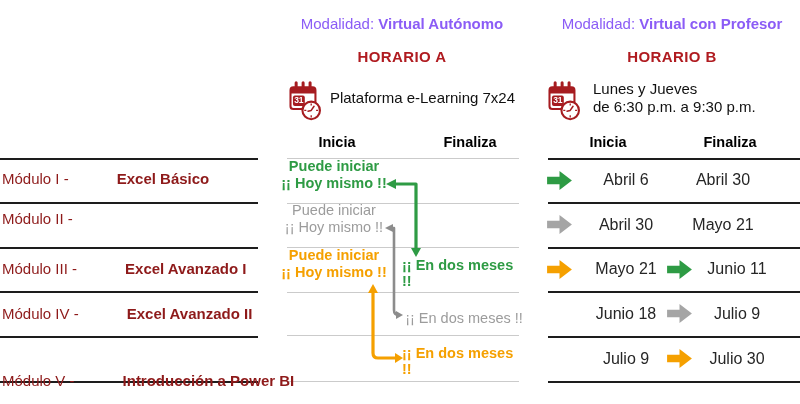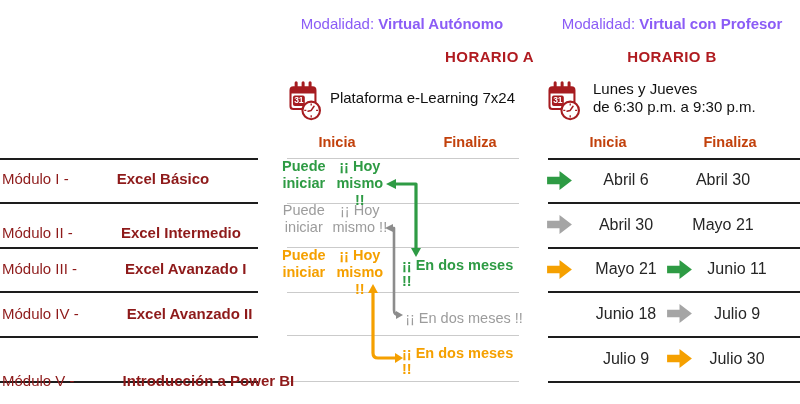--- a/index.html
+++ b/index.html
@@ -22,28 +22,28 @@
   .sched-text{font-size:15px;line-height:18px;color:#111;text-align:left;margin-top:11px;}
   .sched-text.two-line{margin-top:2px;}
   .cal-icon{width:32px;height:42px;flex:0 0 32px;margin-top:2px;}
   
   .line{position:absolute;}
   .line.l-left{left:0;width:258px;height:2px;background:var(--line-dark);}
   .line.l-mid{left:287px;width:232px;height:1px;background:var(--line-light);}
   .line.l-right{left:548px;width:252px;height:2px;background:var(--line-dark);}
   
   .colhdr{position:absolute;top:134px;height:20px;width:100px;text-align:center;
-          font-size:14.5px;font-weight:700;color:#c2410c;}
+          font-size:14.5px;font-weight:700;color:#000000;}
   
   .mod-row{position:absolute;left:0;width:258px;display:flex;align-items:center;
            padding-left:2px;box-sizing:border-box;color:var(--dark-red);font-size:15px;white-space:nowrap;}
   .mod-prefix{font-weight:500;margin-right:4px;}
   .mod-name{font-weight:700;margin-left:44px;}
   
-  .start-note{position:absolute;left:278px;width:112px;display:flex;flex-direction:row;
+  .start-note{position:absolute;left:278px;width:112px;display:flex;flex-direction:column;
               justify-content:flex-start;text-align:center;font-size:14.5px;font-weight:700;line-height:17px;}
   .end-note{position:absolute;left:402px;width:124px;display:flex;align-items:center;justify-content:center;
             font-size:14.5px;font-weight:700;padding-top:4px;box-sizing:border-box;}
   .muted{font-weight:400 !important;}
   
   .b-row{position:absolute;left:540px;width:260px;}
   .b-cell{position:absolute;top:0;height:100%;display:flex;align-items:center;justify-content:center;}
   .b-arrow-start{left:6px;width:26px;}
   .b-date-start{left:36px;width:100px;}
   .b-arrow-end{left:126px;width:26px;}
@@ -56,21 +56,21 @@
 </style>
 </head>
 <body>
 
 <div class="canvas">
 
   <div class="hdr modality" style="left:270px;">
     <span>Modalidad:</span>
     <b>Virtual Autónomo</b>
   </div>
-  <div class="hdr horario" style="left:270px;text-align:right;">HORARIO A</div>
+  <div class="hdr horario" style="left:270px;">HORARIO A</div>
   <div class="hdr sched-row" style="left:270px;">
     <svg class="cal-icon" viewBox="0 0 34 42">
       <rect x="6" y="0" width="3.2" height="9" rx="1.6" fill="var(--icon-red)"></rect>
       <rect x="13.4" y="0" width="3.2" height="9" rx="1.6" fill="var(--icon-red)"></rect>
       <rect x="20.8" y="0" width="3.2" height="9" rx="1.6" fill="var(--icon-red)"></rect>
       <rect x="1.6" y="6.5" width="26.5" height="23" rx="3" fill="#fff" stroke="var(--icon-red)" stroke-width="2.2"></rect>
       <path d="M1.6 9.5 a3 3 0 0 1 3-3 h20.5 a3 3 0 0 1 3 3 v3.5 h-26.5 z" fill="var(--icon-red)"></path>
       <rect x="4.2" y="15.2" width="12.6" height="11" rx="2" fill="var(--icon-red)"></rect>
       <text x="10.5" y="23.6" font-size="9" font-weight="bold" fill="#fff" text-anchor="middle" font-family="Liberation Sans, sans-serif">31</text>
       <circle cx="23.6" cy="31" r="9.3" fill="#fff" stroke="var(--icon-red)" stroke-width="2.2"></circle>
@@ -125,23 +125,22 @@
 
   <div class="colhdr" style="left:287px">Inicia</div>
   <div class="colhdr" style="left:420px">Finaliza</div>
   <div class="colhdr" style="left:558px">Inicia</div>
   <div class="colhdr" style="left:680px">Finaliza</div>
 
   <div class="mod-row" style="top:158px;height:40px">
     <span class="mod-prefix">Módulo I -</span>
     <span class="mod-name">Excel Básico</span>
   </div>
-  <div class="mod-row" style="top:202px;height:61px">
+  <div class="mod-row" style="top:188px;height:61px">
     <span class="mod-prefix">Módulo II -</span>
-    <span class="mod-name">Excel Intermedio</span>
   </div>
   <div class="mod-row" style="top:242px;height:52px">
     <span class="mod-prefix">Módulo III -</span>
     <span class="mod-name">Excel Avanzado I</span>
   </div>
   <div class="mod-row" style="top:291px;height:45px">
     <span class="mod-prefix">Módulo IV -</span>
     <span class="mod-name">Excel Avanzado II</span>
   </div>
   <div class="mod-row" style="top:352px;height:57px">

